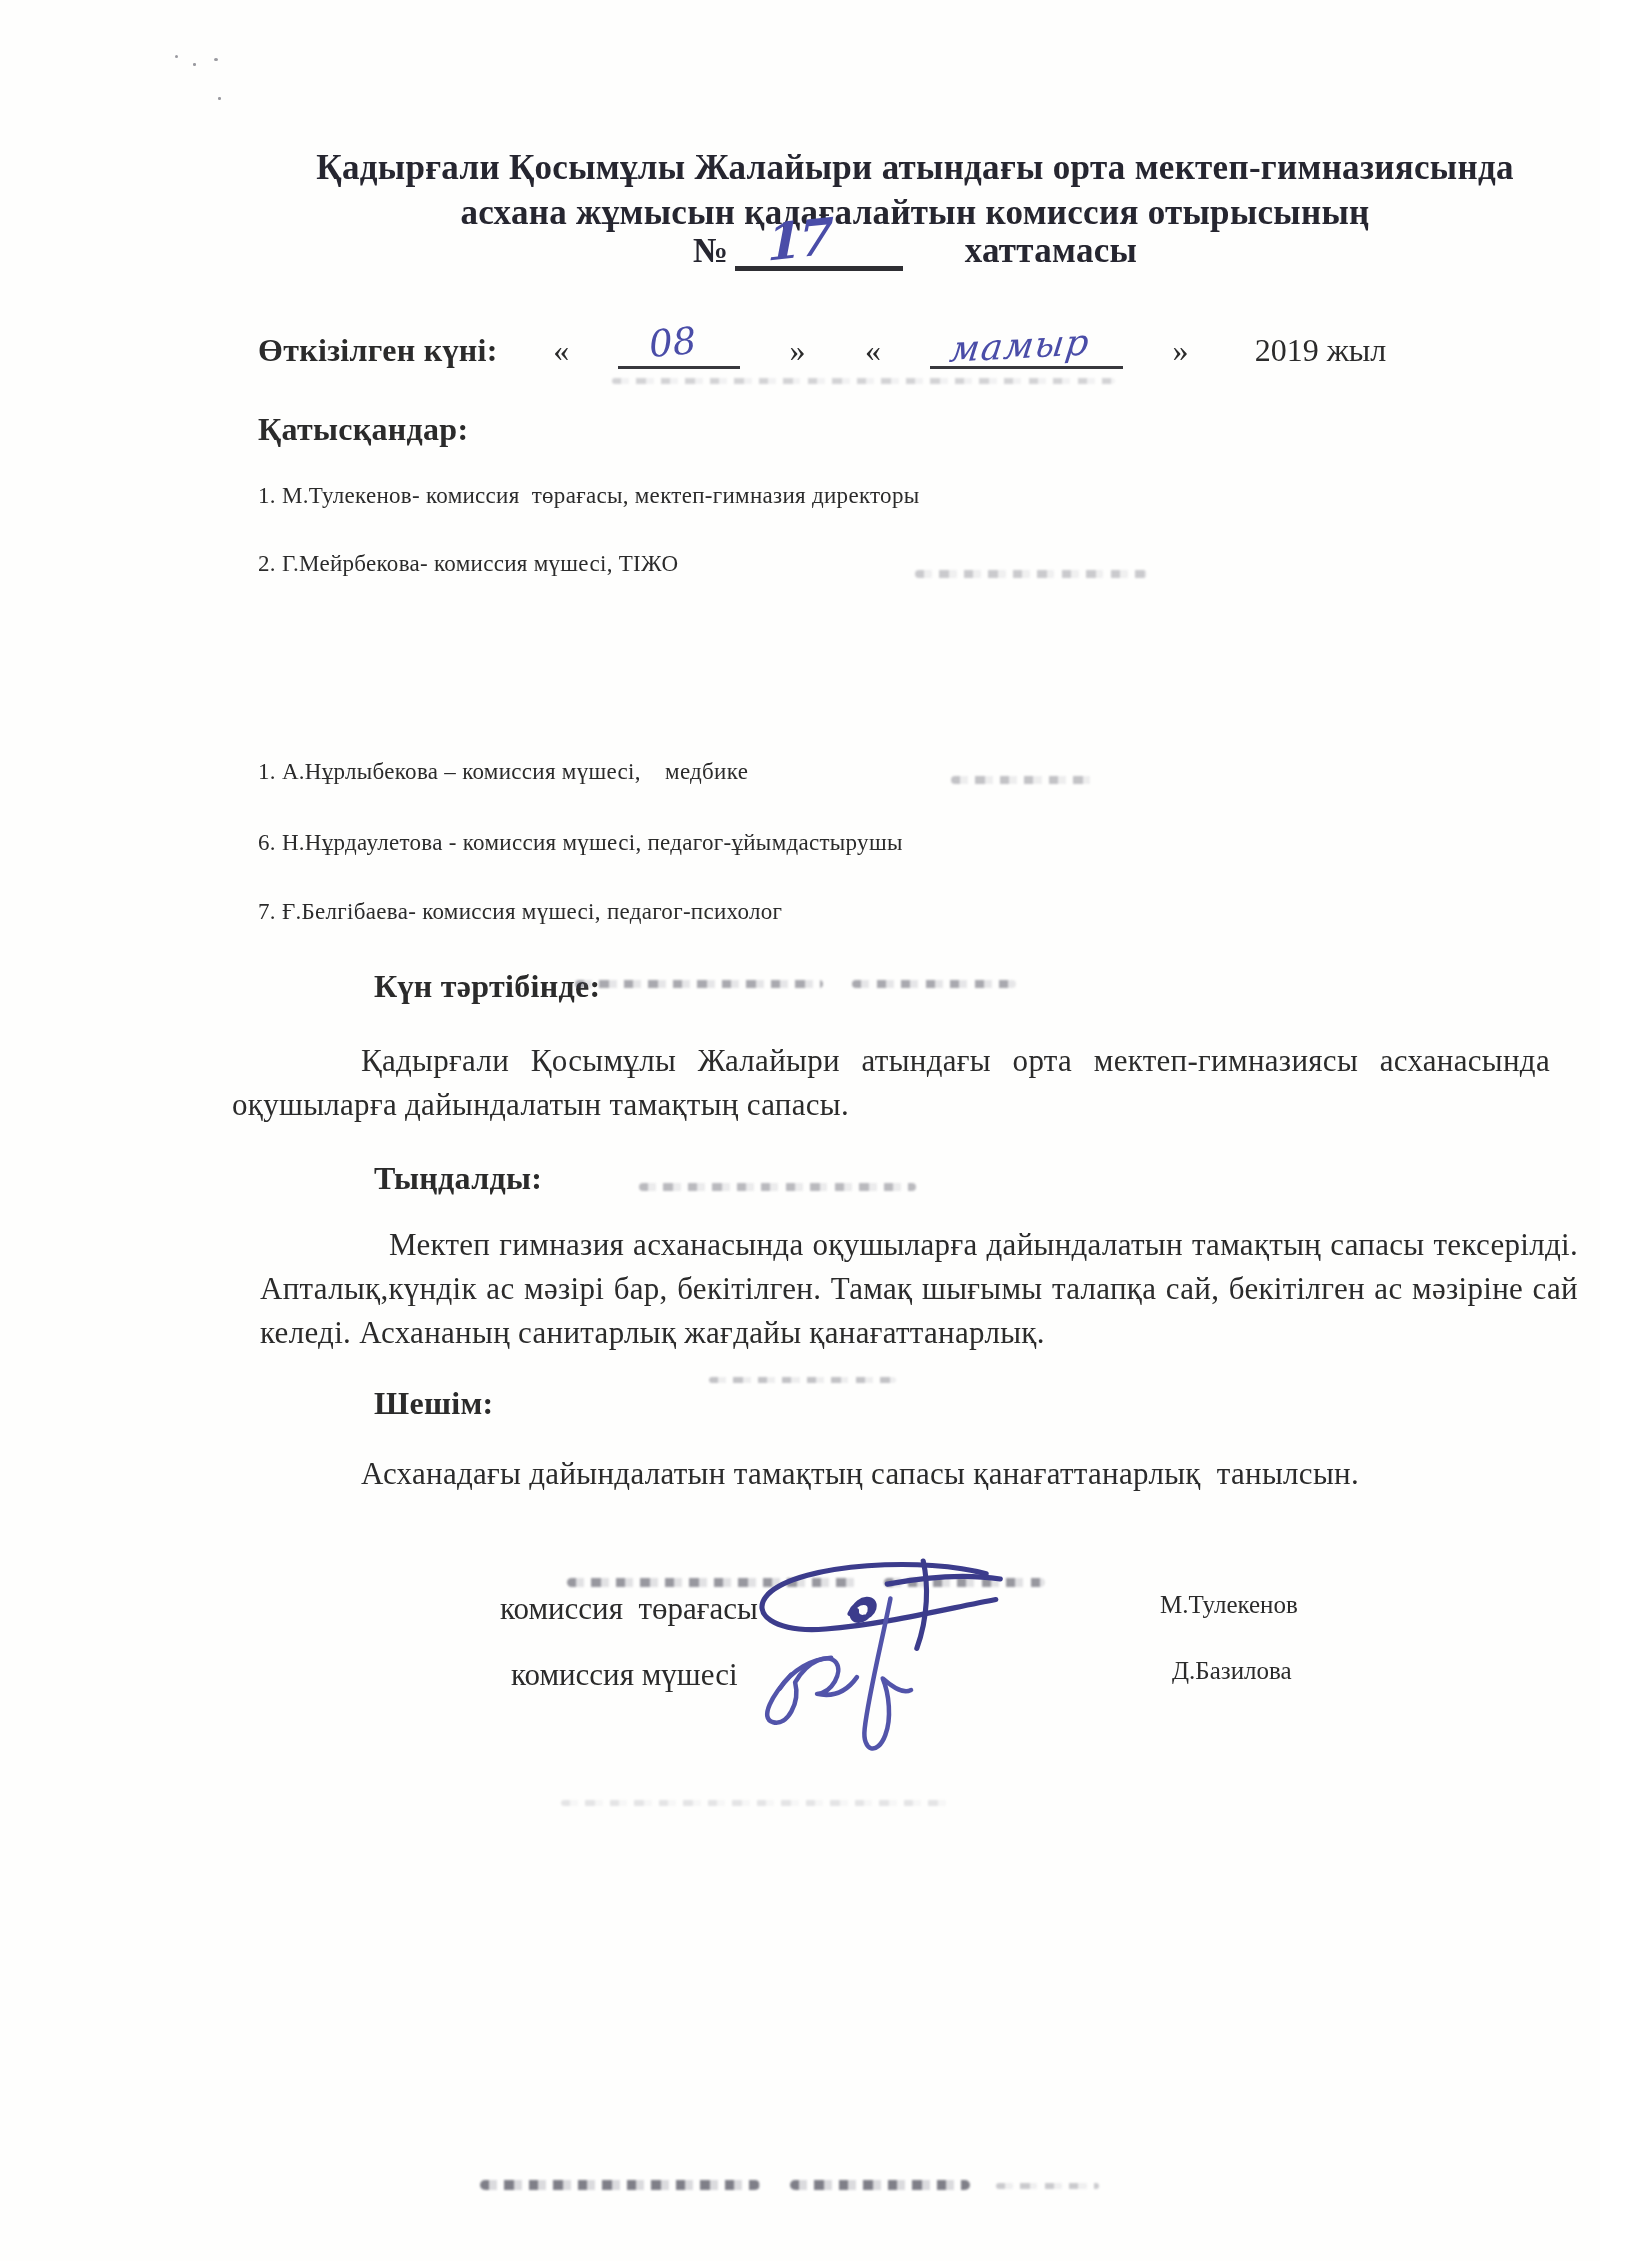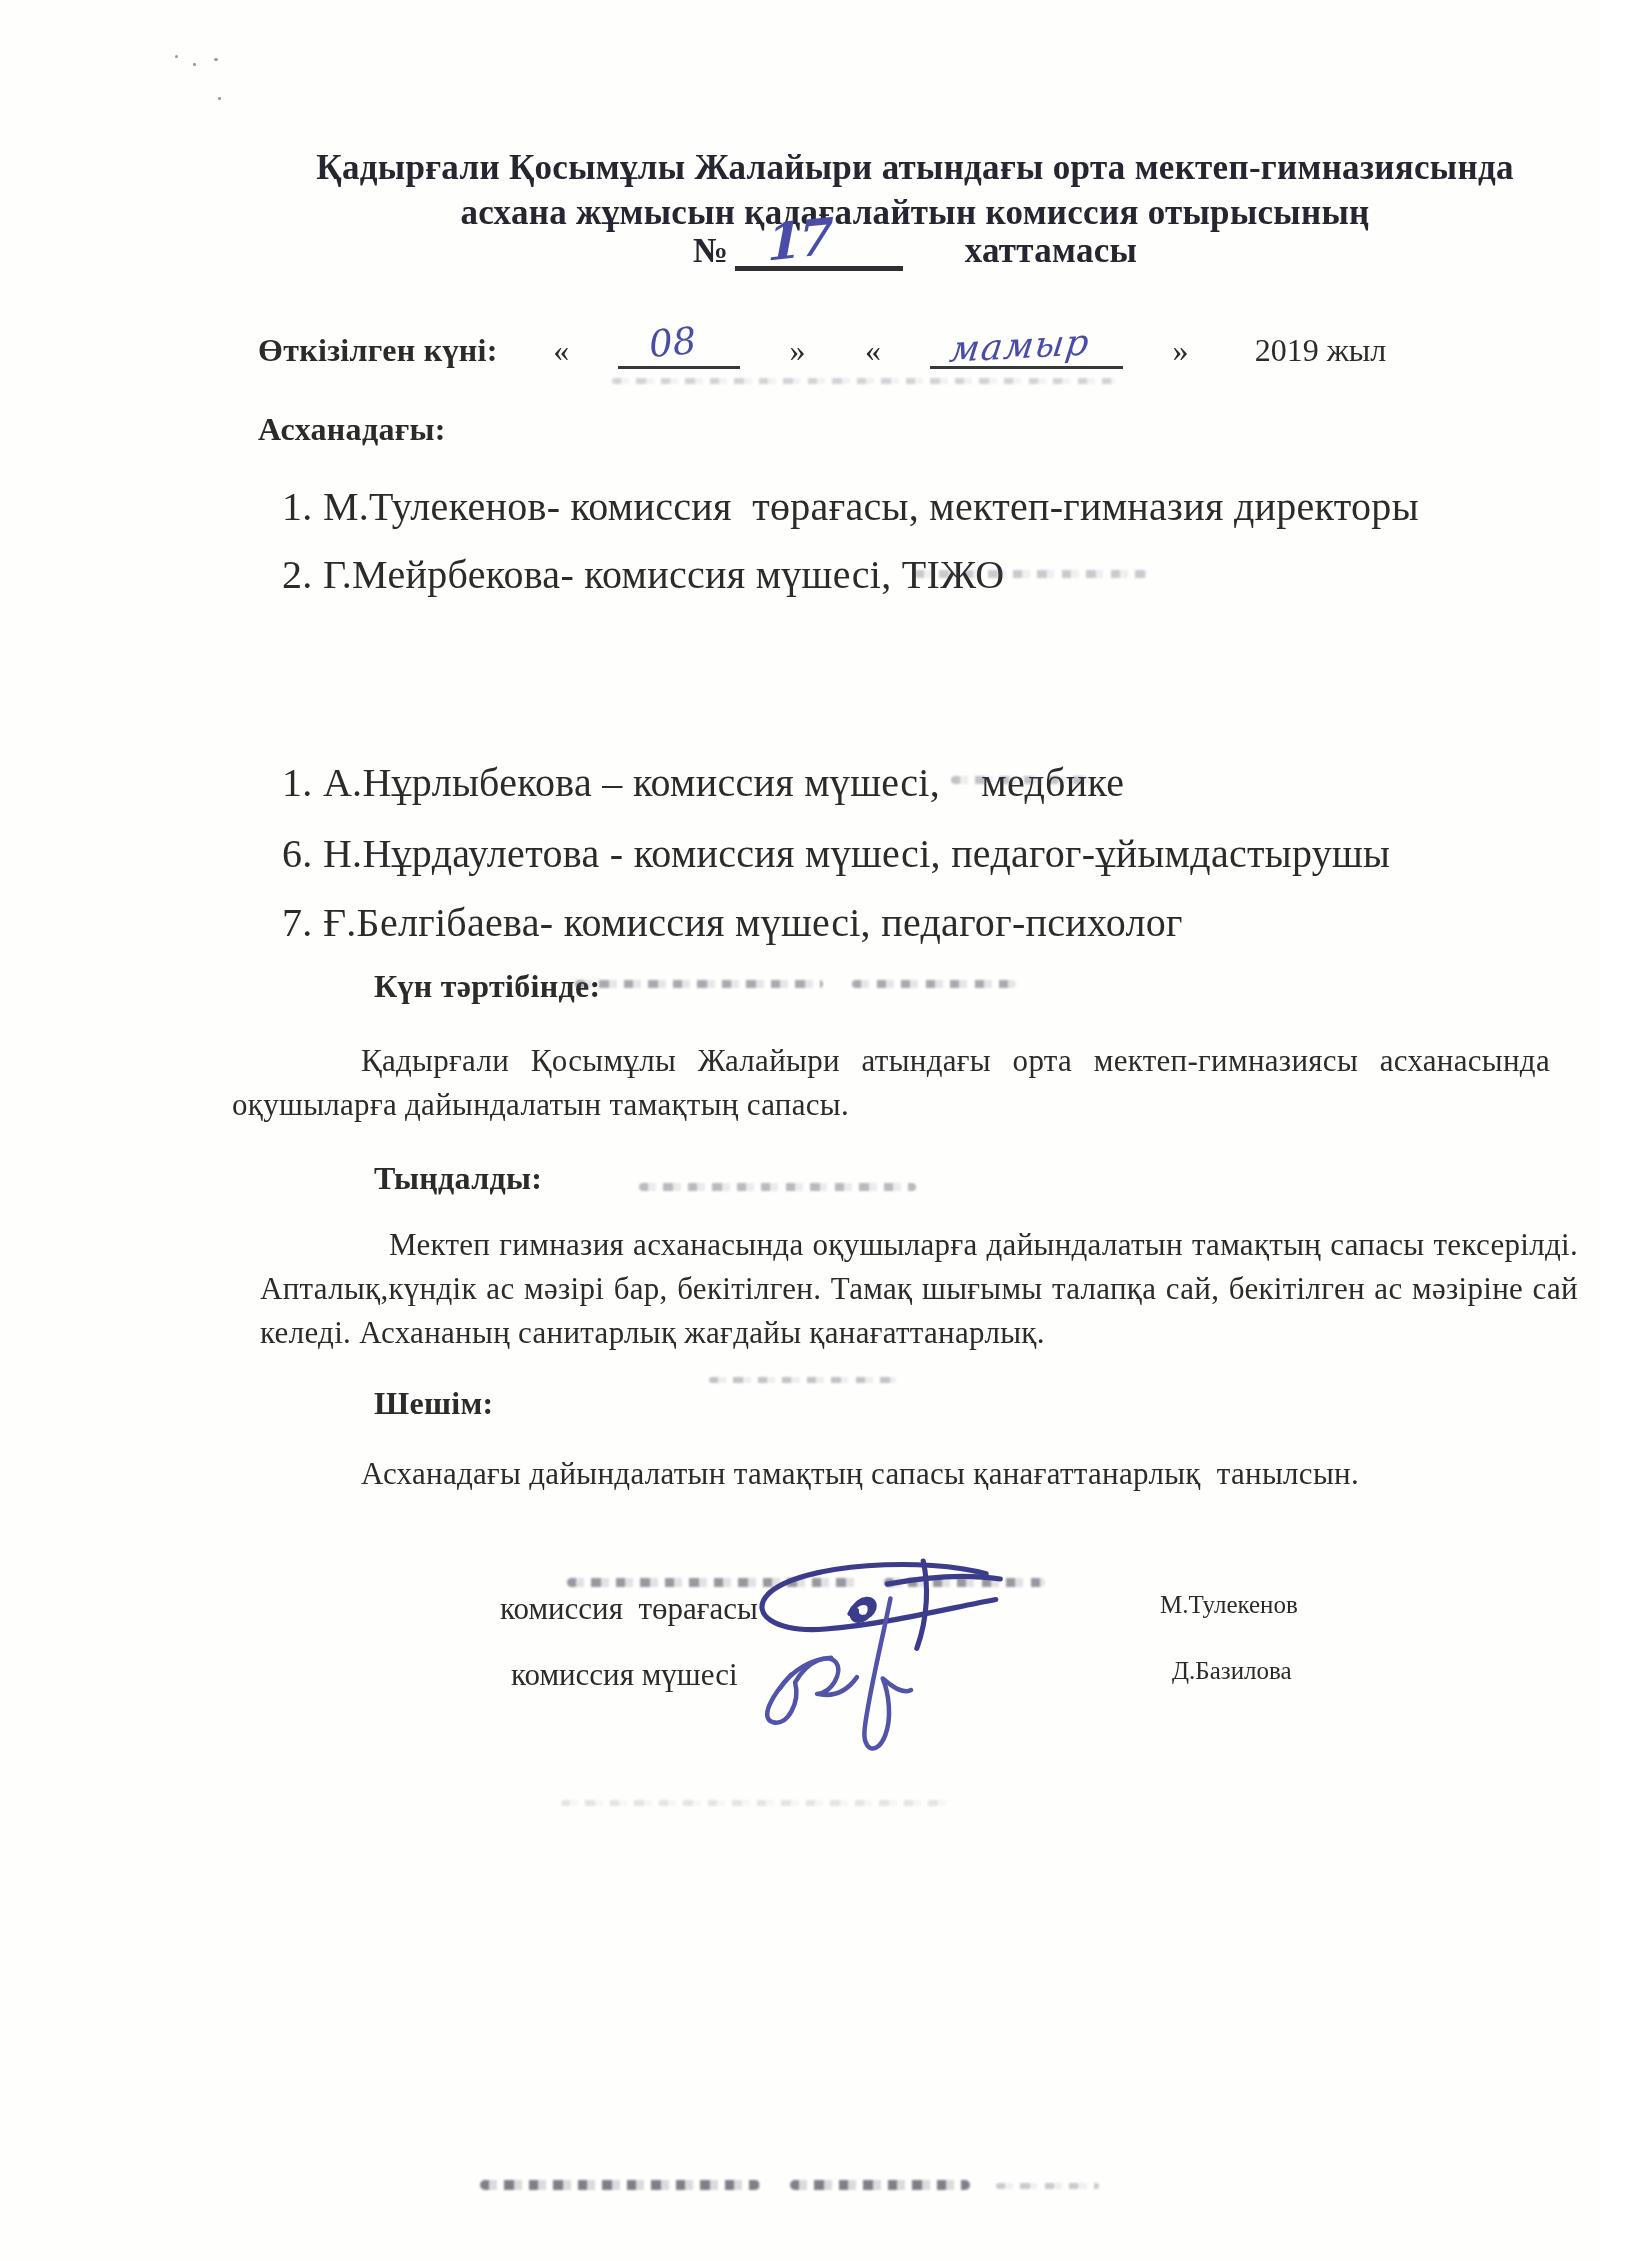--- a/index.html
+++ b/index.html
@@ -29,21 +29,21 @@
     transform:rotate(-6deg) skewX(-6deg);letter-spacing:-2.6px;
   }
   .title3 .suffix{margin-left:62px;}
   .date-row{left:258px;top:330px;display:flex;align-items:flex-end;font-size:32px;gap:44px;}
   .date-row .lbl{font-weight:bold;letter-spacing:0.3px;}
   .date-row .q{margin:0 5.2px;}
   .blank1{position:relative;display:inline-block;width:122px;height:36px;border-bottom:3.9px solid #38383d;}
   .blank1 .hand{position:absolute;left:31px;top:-9px;font-size:37px;transform:rotate(-5deg);}
   .blank2{position:relative;display:inline-block;width:193px;height:36px;border-bottom:3.9px solid #38383d;}
   .blank2 .hand{position:absolute;left:19.3px;top:-5.2px;font-size:36px;transform:rotate(-3deg) skewX(-10deg);letter-spacing:1.3px;}
-  .body-text{font-size:40px;letter-spacing:0.3px;margin-left:24px;}
+  .body-text{font-size:23px;letter-spacing:0.3px;}
   .heading{font-weight:bold;font-size:32px;letter-spacing:0.3px;}
   .para{
     left:232px;width:1318px;font-size:31px;line-height:44px;
     text-align:justify;text-indent:129px;letter-spacing:0.3px;
   }
   .para.nojust{text-align:left;}
   .sig-role{font-size:31px;}
   .sig-name{font-size:25px;}
   svg.sig{position:absolute;overflow:visible;}
   .smudge{
@@ -86,21 +86,21 @@
     <span class="q">»</span>
     <span class="q" style="margin-left:10.3px;">«</span>
     <span class="blank2">
       <span class="hand">мамыр</span>
     </span>
     <span class="q">»</span>
     <span style="margin-left:17px;">2019 жыл</span>
   </div>
   <div class="smudge" style="left:612px;top:378px;width:503px;height:6.4px;opacity:0.25;"></div>
 
-  <div class="t heading" style="left:258px;top:411px;">Асханадағы:</div>
+  <div class="t heading" style="left:258px;top:411px;">Қатысқандар:</div>
 
   <div class="t body-text" style="left:258px;top:483px;">1. М.Тулекенов- комиссия  төрағасы, мектеп-гимназия директоры</div>
   <div class="t body-text" style="left:258px;top:551px;">2. Г.Мейрбекова- комиссия мүшесі, ТІЖО</div>
   <div class="smudge" style="left:915px;top:570px;width:232px;height:7.7px;opacity:0.3;"></div>
   <div class="t body-text" style="left:258px;top:759px;">1. А.Нұрлыбекова – комиссия мүшесі,    медбике</div>
   <div class="smudge" style="left:951px;top:776px;width:142px;height:7.7px;opacity:0.35;"></div>
   <div class="t body-text" style="left:258px;top:830px;">6. Н.Нұрдаулетова - комиссия мүшесі, педагог-ұйымдастырушы</div>
   <div class="t body-text" style="left:258px;top:899px;">7. Ғ.Белгібаева- комиссия мүшесі, педагог-психолог</div>
 
   <div class="t heading" style="left:374px;top:968px;">Күн тәртібінде:</div>

